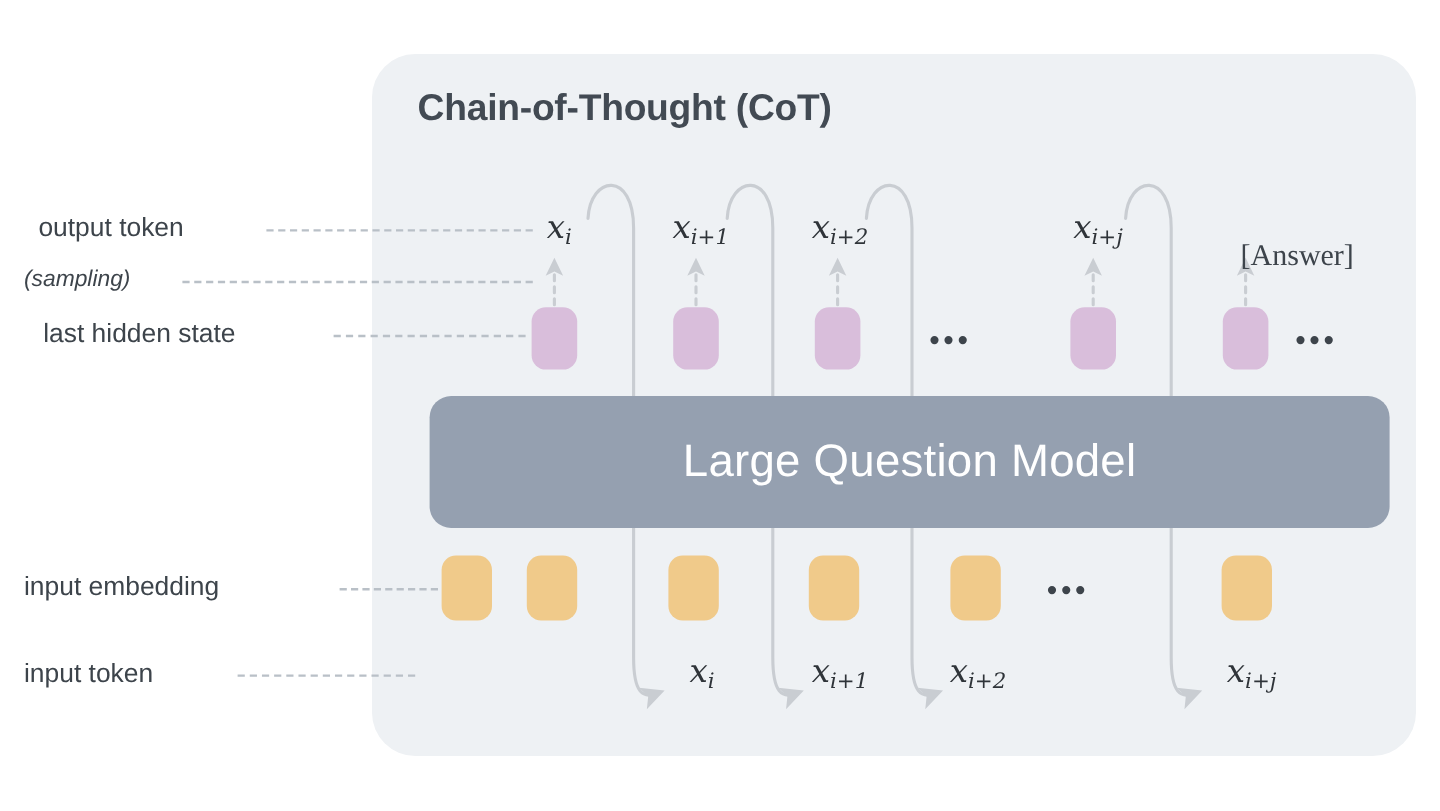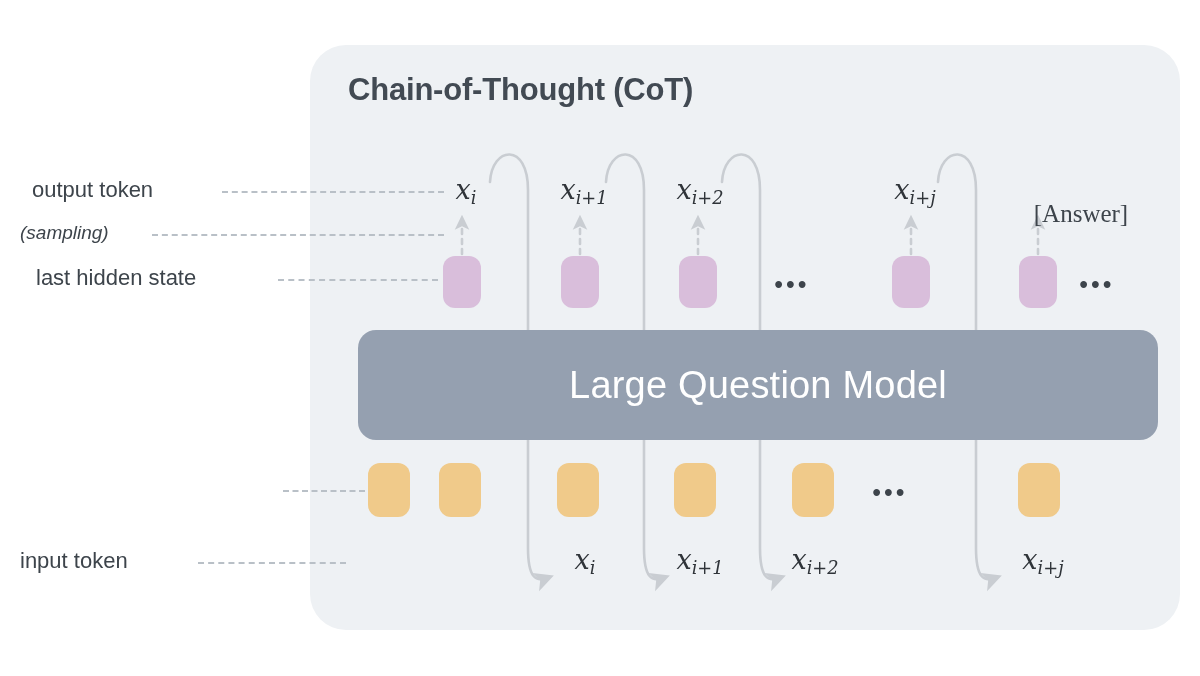--- a/index.html
+++ b/index.html
@@ -180,20 +180,21 @@
 
   <div class="side-label" style="left:20px; top:177px;margin-left:12px;">output token</div>
   <div class="dashline" style="left:222px; top:191px; width:222px;"></div>
 
   <div class="side-label italic" style="left:20px; top:222px;">(sampling)</div>
   <div class="dashline" style="left:152px; top:234px; width:292px;"></div>
 
   <div class="side-label" style="left:36px; top:265px;">last hidden state</div>
   <div class="dashline" style="left:278px; top:279px; width:160px;"></div>
 
+  <div class="side-label" style="left:20px; top:476px;">input embedding</div>
   <div class="dashline" style="left:283px; top:490px; width:82px;"></div>
 
   <div class="side-label" style="left:20px; top:548px;">input token</div>
   <div class="dashline" style="left:198px; top:562px; width:148px;"></div>
 
   <div class="tok" style="left:466px; top:174px;">x<sub><span>i</span></sub></div>
   <div class="tok" style="left:584px; top:174px;">x<sub><span>i+1</span></sub></div>
   <div class="tok" style="left:700px; top:174px;">x<sub><span>i+2</span></sub></div>
   <div class="tok" style="left:915px; top:174px;">x<sub><span>i+j</span></sub></div>
   <div class="tok-plain" style="left:1081px; top:176px;">[Answer]</div>

